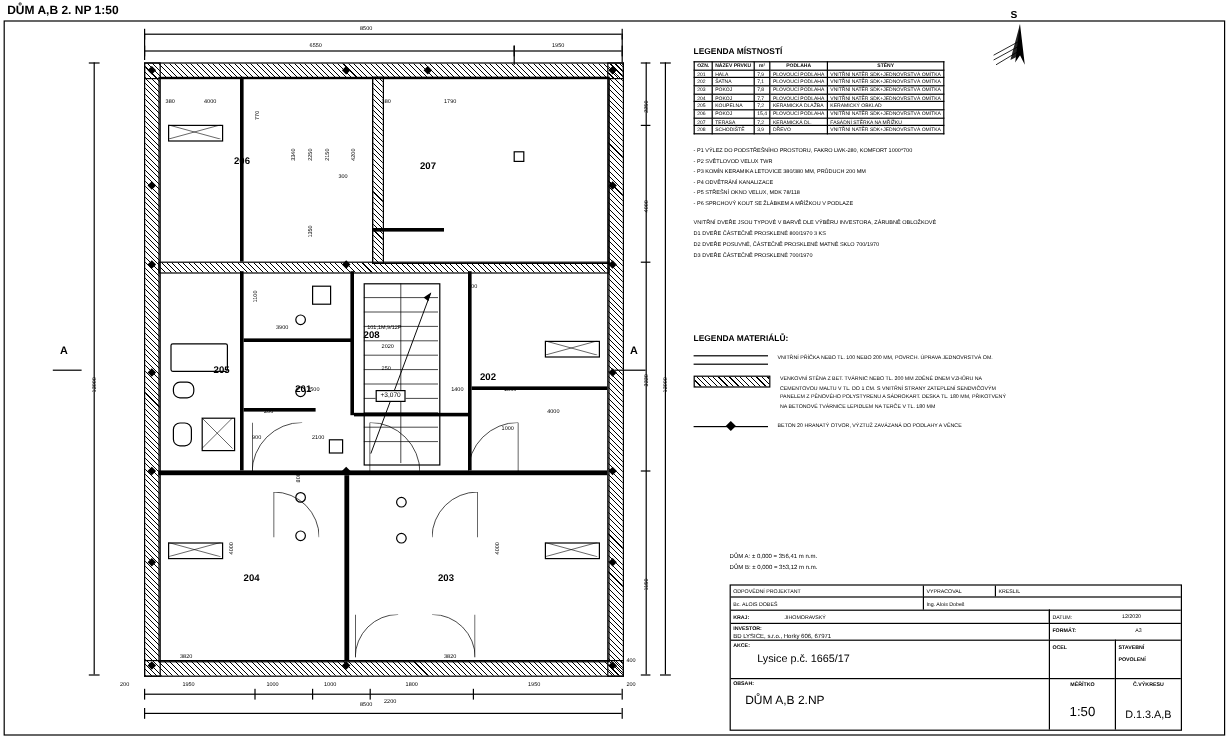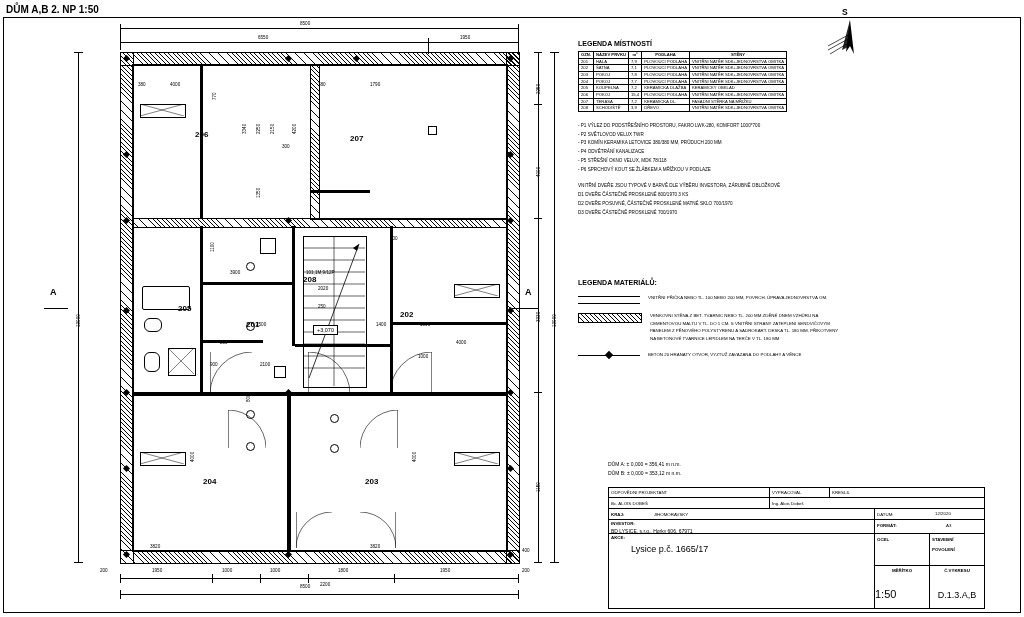--- a/index.html
+++ b/index.html
@@ -500,23 +500,29 @@
       </div>
     </div>
     <div class="cell bt bl" style="left:265px;top:45px;width:55px;height:32px;">
       <div class="tbtxtb" style="padding:3px 2px;">OCEL</div>
     </div>
     <div class="cell bt bl" style="left:320px;top:45px;width:55px;height:32px;">
       <div class="tbtxtb" style="padding:3px 2px;">STAVEBNÍ</div>
       <div class="tbtxtb" style="padding:1px 2px;">POVOLENÍ</div>
     </div>
 
+    <div class="cell bt" style="left:0;top:77px;width:265px;height:43px;">
+      <div class="tbtxt" style="padding:1px 2px;">
+        <div class="b">OBSAH:</div>
+        <div style="font-size:10px;margin-top:6px;margin-left:10px;">DŮM A,B 2.NP</div>
+      </div>
+    </div>
     <div class="cell bt bl" style="left:265px;top:77px;width:55px;height:43px;">
       <div class="tbtxtb" style="padding:2px 2px;text-align:center;">MĚŘÍTKO</div>
-      <div style="font-size:11px;margin-top:12px;">1:50</div>
+      <div style="font-size:11px;text-align:center;margin-top:12px;">1:50</div>
     </div>
     <div class="cell bt bl" style="left:320px;top:77px;width:55px;height:43px;">
       <div class="tbtxtb" style="padding:2px 2px;text-align:center;">Č.VÝKRESU</div>
       <div style="font-size:9px;text-align:center;margin-top:14px;">D.1.3.A,B</div>
     </div>
   </div>
 
 </div>
 
 </body></html>

